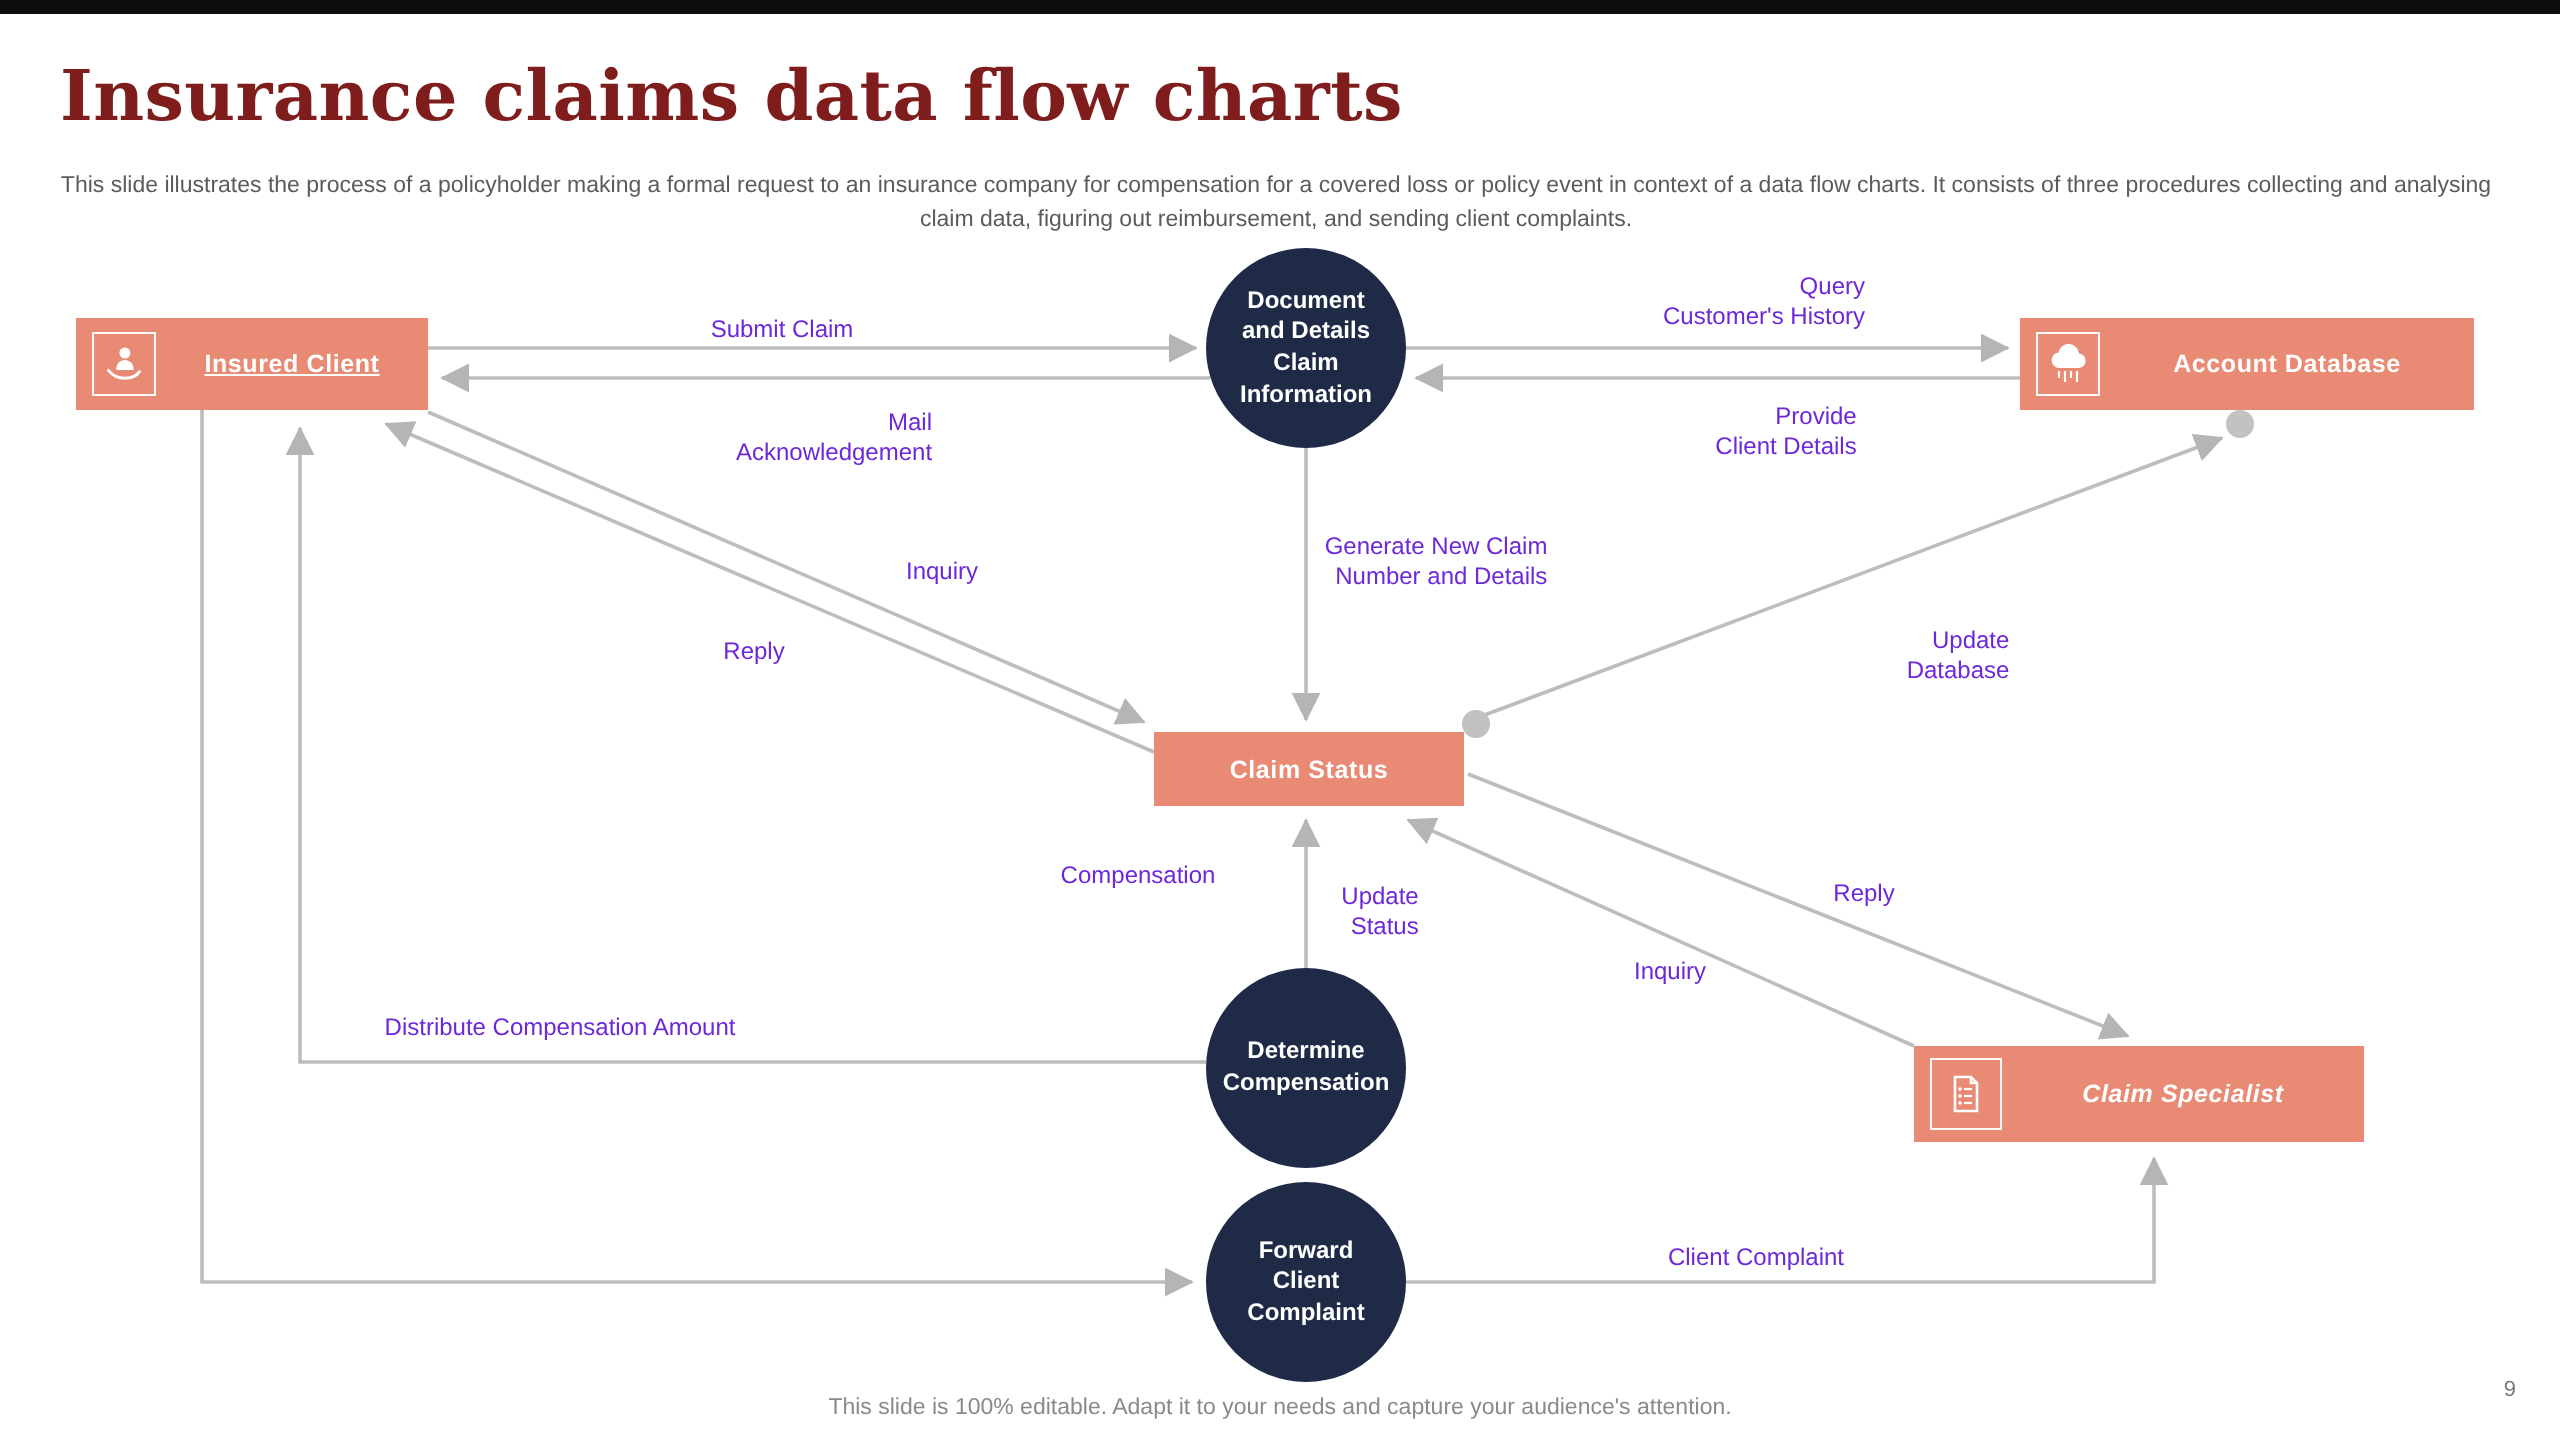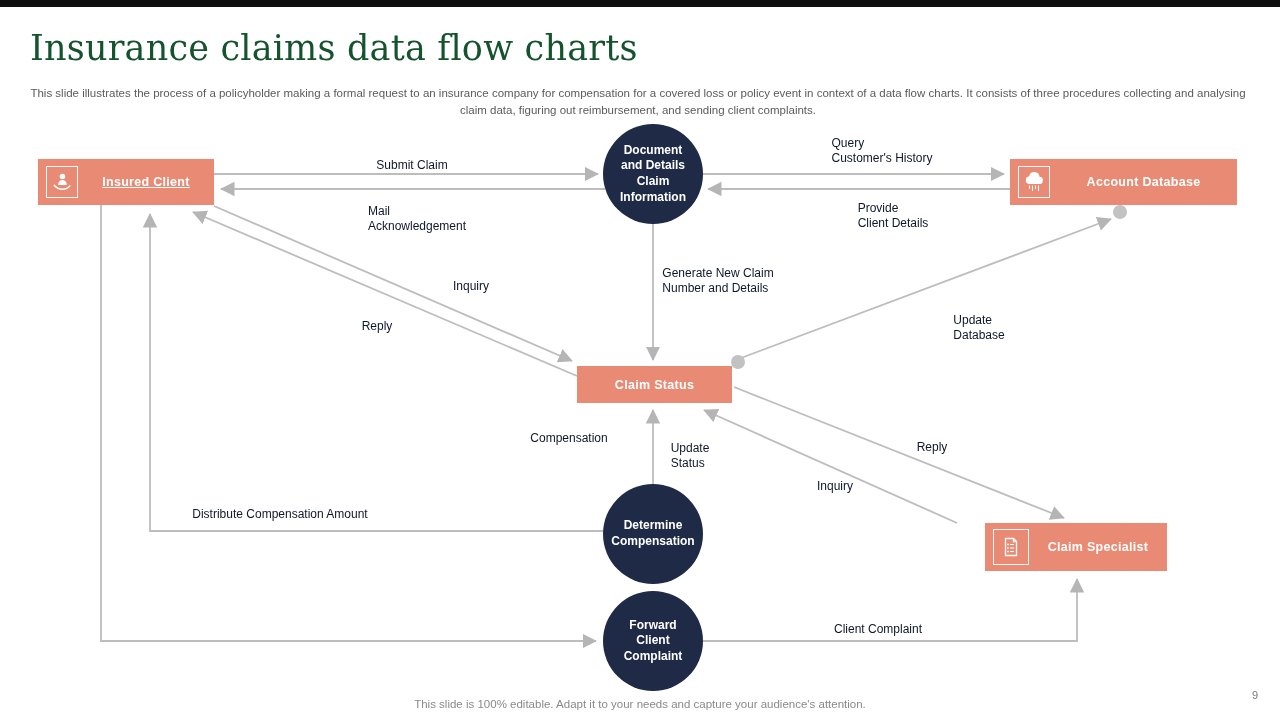--- a/index.html
+++ b/index.html
@@ -4,21 +4,21 @@
 <style>
   html,body{margin:0;padding:0;background:#ffffff;}
   .slide{
     position:relative;width:1280px;height:720px;background:#ffffff;overflow:hidden;
     font-family:"Liberation Sans",sans-serif;
   }
   .top-bar{position:absolute;left:0;top:0;width:1280px;height:7px;background:#0e0e0e;}
   .title{
     position:absolute;left:30px;top:28px;width:900px;
     font-family:"DejaVu Serif","Liberation Serif",serif;
-    font-size:35px;font-weight:400;color:#14532d;letter-spacing:.2px;
+    font-size:35px;font-weight:700;color:#7f1d1d;letter-spacing:.2px;
   }
   .subtitle{
     position:absolute;left:30px;top:85px;width:1216px;
     font-size:11.5px;line-height:1.45;color:#5b5b5b;text-align:center;
   }
   .footer{
     position:absolute;left:640px;top:698px;transform:translateX(-50%);
     font-size:11.5px;color:#8a8a8a;white-space:nowrap;
   }
   .page-num{position:absolute;right:22px;top:689px;font-size:11px;color:#7a7a7a;}
@@ -32,22 +32,22 @@
     width:30px;height:30px;margin-left:8px;border:1px solid rgba(255,255,255,.95);
     display:flex;align-items:center;justify-content:center;flex:0 0 auto;
   }
   .icon-frame.lg{width:34px;height:34px;}
   .circle{
     position:absolute;width:100px;height:100px;border-radius:50%;background:#1f2a47;
     display:flex;align-items:center;justify-content:center;text-align:center;
     color:#fff;font-weight:bold;font-size:12px;line-height:1.3;white-space:pre-line;
   }
   .lbl{
-    position:absolute;transform:translate(-50%,-50%);text-align:left;
-    font-size:12px;color:#0f172a;line-height:1.25;white-space:pre-line;
+    position:absolute;transform:translate(-50%,-50%);text-align:right;
+    font-size:12px;color:#6d28d9;line-height:1.25;white-space:pre-line;
   }
 </style>
 </head>
 <body>
 
 <div class="slide">
 
   <div class="top-bar"></div>
 
   <div class="title">Insurance claims data flow charts</div>
@@ -102,21 +102,21 @@
         </g>
       </svg>
     </span>
     <span class="box-label">Account Database</span>
   </div>
 
   <div class="node-box" style="left:577px;top:366px;width:155px;height:37px;">
     <span class="box-label">Claim Status</span>
   </div>
 
-  <div class="node-box" style="left:985px;top:523px;width:182px;height:48px;">
+  <div class="node-box" style="left:957px;top:523px;width:225px;height:48px;font-style:italic;">
     <span class="icon-frame lg">
       <svg width="24" height="24" viewBox="0 0 24 24">
         <path d="M6.5 3.5h8l3 3v14h-11z" fill="none" stroke="#fff" stroke-width="1.3"></path>
         <path d="M14.5 3.5v3h3" fill="none" stroke="#fff" stroke-width="1.3"></path>
         <g fill="#fff">
           <circle cx="9" cy="9.5" r="0.9"></circle>
           <circle cx="9" cy="13" r="0.9"></circle>
           <circle cx="9" cy="16.5" r="0.9"></circle>
         </g>
         <g stroke="#fff" stroke-width="1.1">
@@ -138,21 +138,21 @@
   <div class="circle" style="left:603px;top:484px;">
     <span>Determine
 Compensation</span>
   </div>
   <div class="circle" style="left:603px;top:591px;">
     <span>Forward
 Client
 Complaint</span>
   </div>
 
-  <div class="lbl" style="left:412px;top:165px;">Submit Claim</div>
+  <div class="lbl" style="left:391px;top:165px;">Submit Claim</div>
   <div class="lbl" style="left:417px;top:219px;">Mail
 Acknowledgement</div>
   <div class="lbl" style="left:882px;top:151px;">Query
 Customer's History</div>
   <div class="lbl" style="left:893px;top:216px;">Provide
 Client Details</div>
   <div class="lbl" style="left:718px;top:281px;">Generate New Claim
 Number and Details</div>
   <div class="lbl" style="left:471px;top:286px;">Inquiry</div>
   <div class="lbl" style="left:377px;top:326px;">Reply</div>

